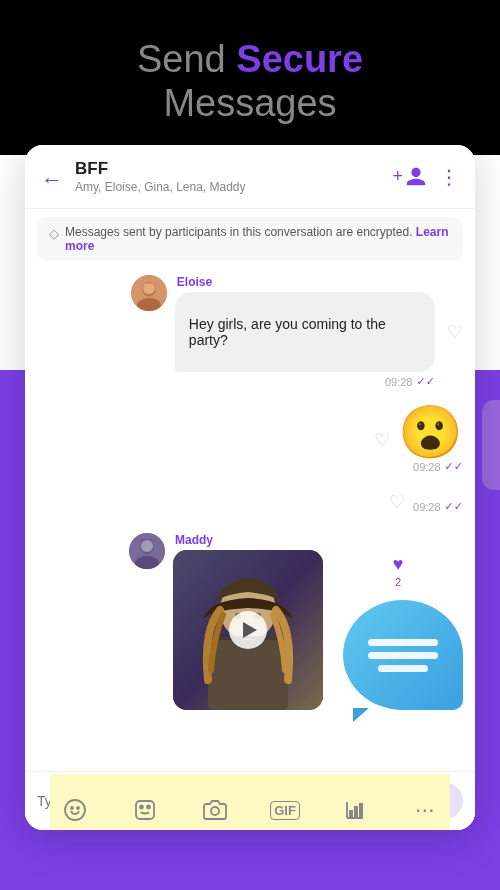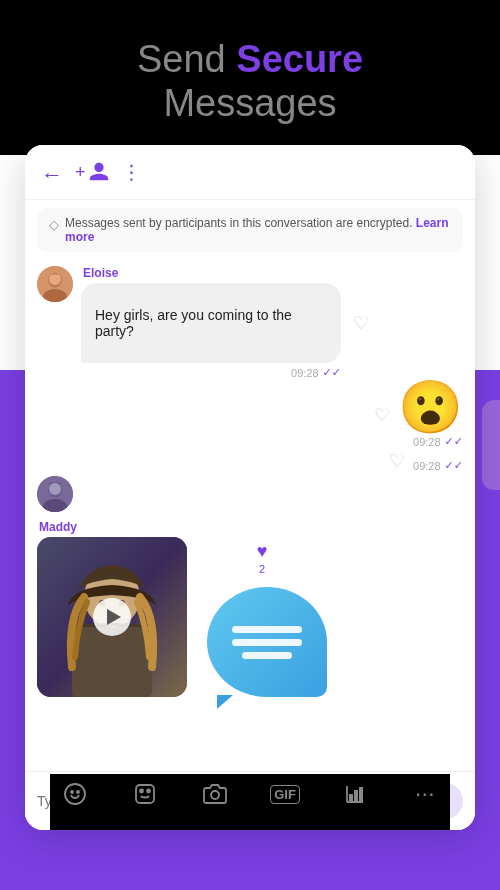--- a/index.html
+++ b/index.html
@@ -118,21 +118,22 @@
       text-decoration: none;
     }
 
     
     .messages-area {
       flex: 1;
       overflow-y: auto;
       padding: 6px 12px 8px;
       display: flex;
       flex-direction: column;
-      gap: 0;
+      gap: 16px;
+      align-items: flex-end;
     }
 
     
     .msg-row {
       display: flex;
       align-items: flex-start;
       gap: 8px;
     }
     .avatar {
       width: 36px;
@@ -232,21 +233,20 @@
       align-items: flex-end;
       max-width: 220px;
     }
 
     
     .maddy-row {
       display: flex;
       align-items: flex-start;
       gap: 8px;
       margin-top: 4px;
-      flex-direction: column;
     }
 
     
     .video-thumb {
       width: 150px;
       height: 160px;
       border-radius: 14px;
       overflow: hidden;
       background: linear-gradient(160deg, #6b6b8a, #3a2a5a, #5a4a2a, #9a8a5a);
       position: relative;
@@ -352,23 +352,23 @@
       font-size: 16px;
     }
 
     
     .toolbar {
       position: absolute;
       bottom: 0;
       left: 25px;
       right: 25px;
       height: 56px;
-      background: #000000;
-      display: flex;
-      align-items: flex-start;
+      background: #fef9c3;
+      display: flex;
+      align-items: flex-end;
       justify-content: space-around;
       z-index: 3;
       gap: 21px;
     }
     .toolbar-btn {
       display: flex;
       align-items: center;
       justify-content: center;
       width: 40px;
       height: 40px;
@@ -410,20 +410,24 @@
   <h1 class="hero-title">
     <span>Send </span><span class="bold-purple">Secure</span><br>
     <span>Messages</span>
   </h1>
 </div>
 
 <div class="chat-card">
 
   <div class="chat-header">
     <span class="back-btn">←</span>
+    <div class="chat-header-info">
+      <div class="chat-name">BFF</div>
+      <div class="chat-members">Amy, Eloise, Gina, Lena, Maddy</div>
+    </div>
     <div class="header-icons">
       <div class="person-icon-wrap">
         <span>+</span>
         <svg width="22" height="22" viewBox="0 0 24 24" fill="#7B3FE4">
           <path d="M12 12c2.7 0 5-2.3 5-5s-2.3-5-5-5-5 2.3-5 5 2.3 5 5 5zm0 2c-3.3 0-10 1.7-10 5v2h20v-2c0-3.3-6.7-5-10-5z"></path>
         </svg>
       </div>
       <span class="more-icon">⋮</span>
     </div>
   </div>

